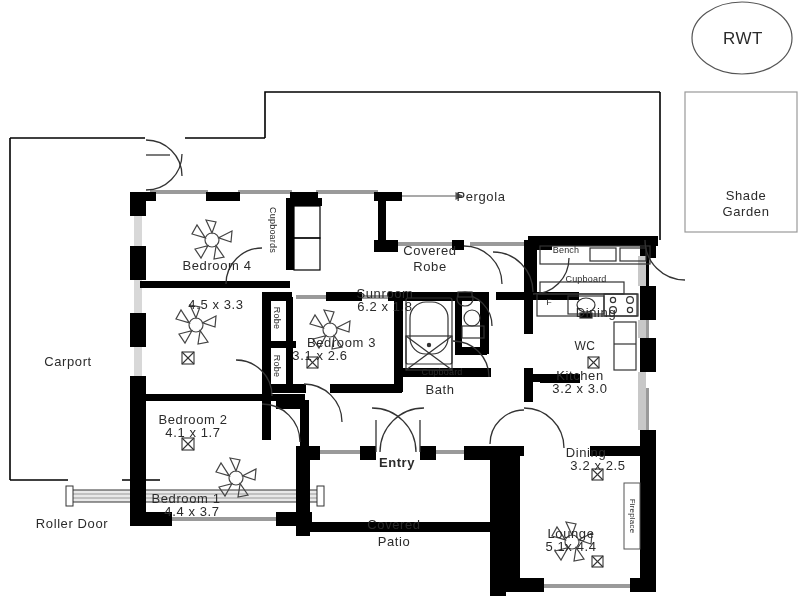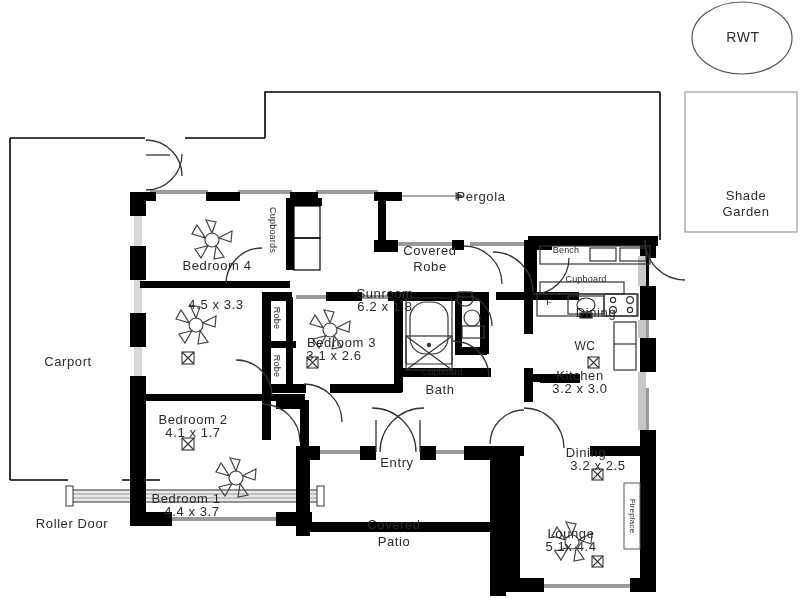--- a/index.html
+++ b/index.html
@@ -6,21 +6,21 @@
   html,body{margin:0;padding:0;background:#ffffff;}
   body{width:800px;height:600px;overflow:hidden;
        font-family:"Liberation Sans","DejaVu Sans",sans-serif;color:#1a1a1a;}
   #plan{position:relative;width:800px;height:600px;background:#fff;}
   svg#fp{position:absolute;left:0;top:0;width:800px;height:600px;}
   .lbl{position:absolute;white-space:nowrap;color:#2b2b2b;
        font-family:"Liberation Sans","DejaVu Sans",sans-serif;
        letter-spacing:0.6px;line-height:1.15;text-align:center;}
   .room-name{font-size:13px;margin-top:44px;}
   .room-dim{font-size:13px;margin-top:40px;}
-  .big{font-size:14px;}
+  .big{font-size:17px;}
   .small{font-size:9px;letter-spacing:.2px;}
   .tiny{font-size:8px;letter-spacing:.2px;}
   .vert{transform-origin:center center;}
   .ctr{transform:translateX(-50%);}
 </style>
 </head>
 <body>
 
 <div id="plan">
 
@@ -351,42 +351,42 @@
   <div class="lbl room-name ctr" style="left:217px;top:215px;">Bedroom 4</div>
   <div class="lbl room-dim ctr" style="left:216px;top:258px;">4.5 x 3.3</div>
 
   <div class="lbl room-name ctr" style="left:193px;top:369px;">Bedroom 2</div>
   <div class="lbl room-dim ctr" style="left:193px;top:386px;">4.1 x 1.7</div>
 
   <div class="lbl room-name ctr" style="left:186px;top:448px;">Bedroom 1</div>
   <div class="lbl room-dim ctr" style="left:192px;top:465px;">4.4 x 3.7</div>
 
   <div class="lbl room-name ctr" style="left:338px;top:292px;padding-left:7px;">Bedroom 3</div>
-  <div class="lbl room-dim ctr" style="left:334px;top:309px;">3.1 x 2.6</div>
+  <div class="lbl room-dim ctr" style="left:320px;top:309px;">3.1 x 2.6</div>
 
   <div class="lbl room-name ctr" style="left:385px;top:243px;">Sunroom</div>
   <div class="lbl room-dim ctr" style="left:385px;top:260px;">6.2 x 1.8</div>
 
   <div class="lbl room-name ctr" style="left:580px;top:325px;">Kitchen</div>
   <div class="lbl room-dim ctr" style="left:580px;top:342px;">3.2 x 3.0</div>
 
   <div class="lbl room-name ctr" style="left:586px;top:402px;">Dining</div>
   <div class="lbl room-dim ctr" style="left:598px;top:419px;text-align:right;">3.2 x 2.5</div>
 
   <div class="lbl room-name ctr" style="left:571px;top:483px;">Lounge</div>
   <div class="lbl room-dim ctr" style="left:571px;top:500px;">5.1x 4.4</div>
 
   <div class="lbl room-name ctr" style="left:440px;top:339px;">Bath</div>
 
   <div class="lbl room-name ctr" style="left:596px;top:262px;">Dining</div>
 
   <div class="lbl room-name ctr" style="left:430px;top:200px;">Covered</div>
   <div class="lbl room-name ctr" style="left:430px;top:216px;">Robe</div>
 
-  <div class="lbl room-name ctr" style="left:397px;top:412px;">Entry</div>
+  <div class="lbl room-name ctr" style="left:397px;top:412px;font-weight:bold;">Entry</div>
 
   <div class="lbl room-name ctr" style="left:394px;top:474px;">Covered</div>
   <div class="lbl room-name ctr" style="left:394px;top:491px;">Patio</div>
 
   <div class="lbl small vert" style="left:273px;top:230px;transform:translate(-50%,-50%) rotate(90deg);">Cupboards</div>
   <div class="lbl small vert" style="left:277px;top:318px;transform:translate(-50%,-50%) rotate(90deg);">Robe</div>
   <div class="lbl small vert" style="left:277px;top:366px;transform:translate(-50%,-50%) rotate(90deg);">Robe</div>
   <div class="lbl small ctr" style="left:442px;top:367px;">Cupboard</div>
   <div class="lbl small ctr" style="left:586px;top:274px;">Cupboard</div>
   <div class="lbl small ctr" style="left:566px;top:245px;">Bench</div>

